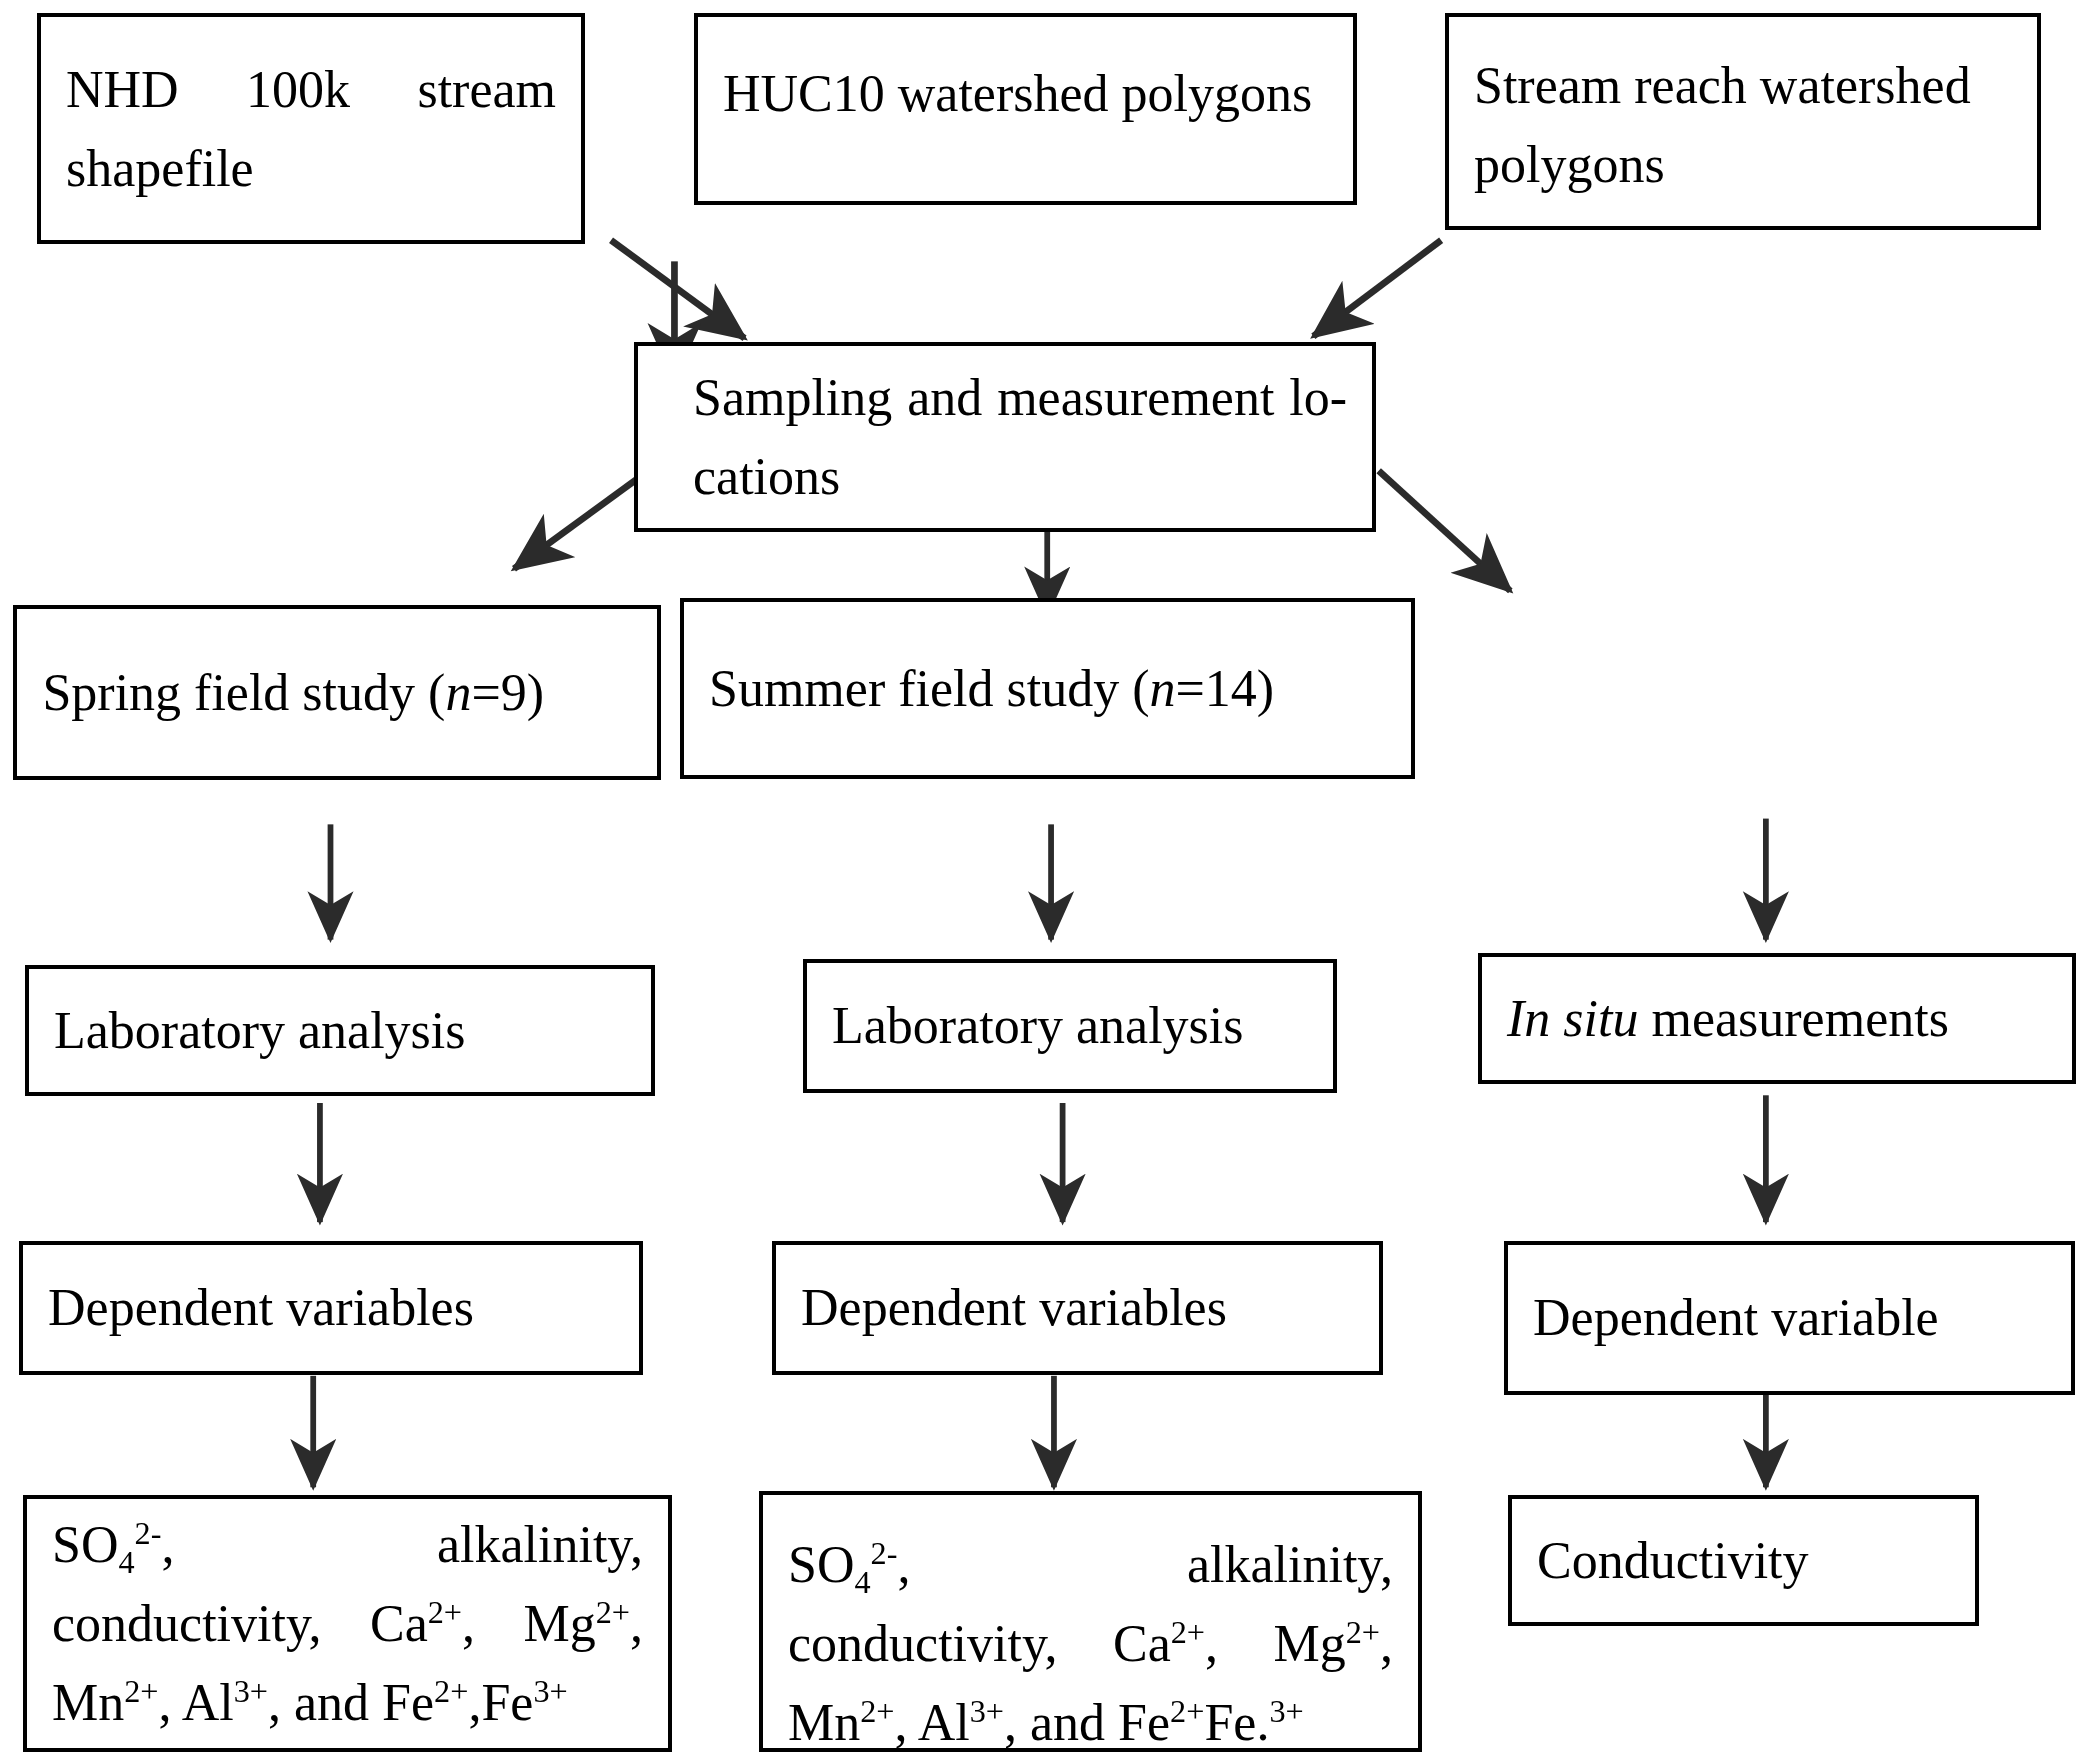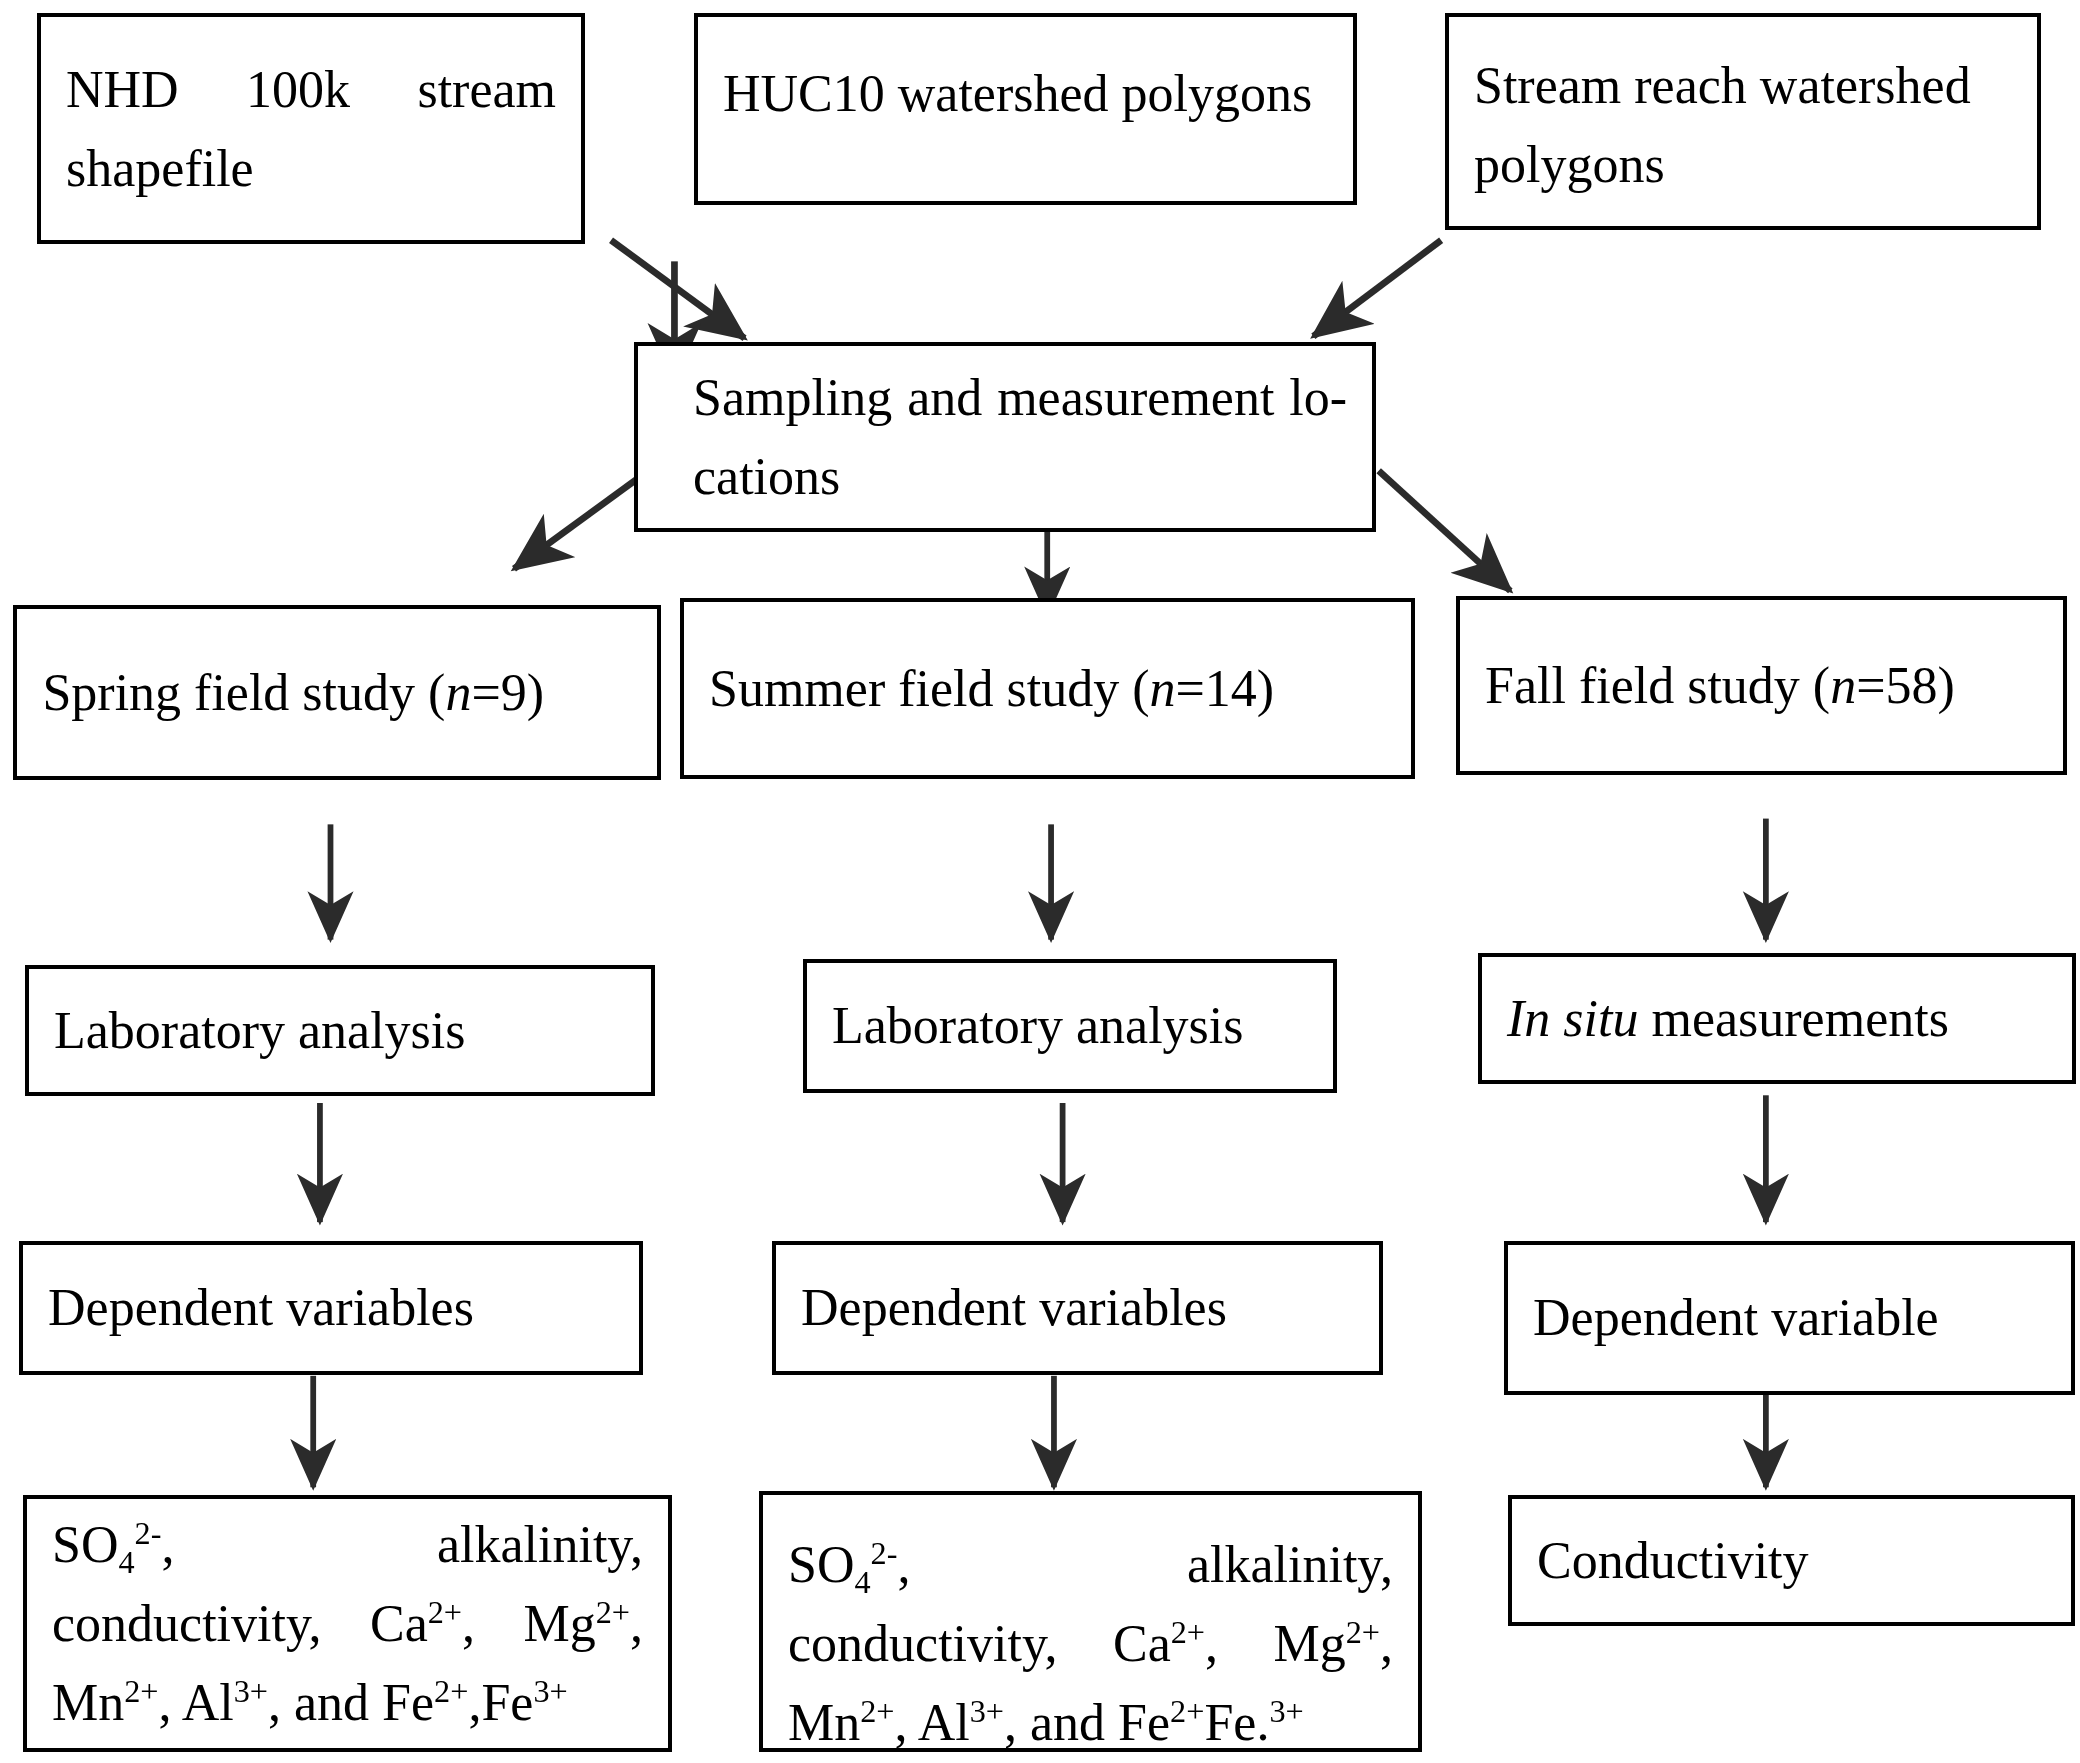--- a/index.html
+++ b/index.html
@@ -112,25 +112,20 @@
       <span>Spring field study (</span><i>n</i><span>=9)</span>
     </span>
   </div>
 
   <div class="box lead" style="left:680px; top:598px; width:735px; height:181px;justify-content:center;">
     <span class="txt">
       <span>Summer field study (</span><i>n</i><span>=14)</span>
     </span>
   </div>
 
-  <div class="box lead" style="left:1456px; top:596px; width:611px; height:179px;">
-    <span class="txt">
-      <span>Fall field study (</span><i>n</i><span>=58)</span>
-    </span>
-  </div>
 
   <div class="box lead" style="left:25px; top:965px; width:630px; height:131px;">
     <span class="txt">Laboratory analysis</span>
   </div>
 
   <div class="box lead" style="left:803px; top:959px; width:534px; height:134px;">
     <span class="txt">Laboratory analysis</span>
   </div>
 
   <div class="box lead" style="left:1478px; top:953px; width:598px; height:131px;">
@@ -152,18 +147,18 @@
   </div>
 
   <div class="box just" style="left:23px; top:1495px; width:649px; height:257px;">
     <span class="txt" style="text-align:justify; text-align-last:left;">SO<sub>4</sub><sup>2-</sup>, alkalinity, conductivity, Ca<sup>2+</sup>, Mg<sup>2+</sup>, Mn<sup>2+</sup>, Al<sup>3+</sup>, and Fe<sup>2+</sup>,Fe<sup>3+</sup></span>
   </div>
 
   <div class="box just" style="left:759px; top:1491px; width:663px; height:261px;">
     <span class="txt" style="text-align:justify; text-align-last:left;margin-top:44px;">SO<sub>4</sub><sup>2-</sup>, alkalinity, conductivity, Ca<sup>2+</sup>, Mg<sup>2+</sup>, Mn<sup>2+</sup>, Al<sup>3+</sup>, and Fe<sup>2+</sup>Fe.<sup>3+</sup></span>
   </div>
 
-  <div class="box lead" style="left:1508px; top:1495px; width:567px; height:131px;">
+  <div class="box lead" style="left:1508px; top:1495px; width:471px; height:131px;">
     <span class="txt">Conductivity</span>
   </div>
 
 </div>
 
 
 </body></html>

